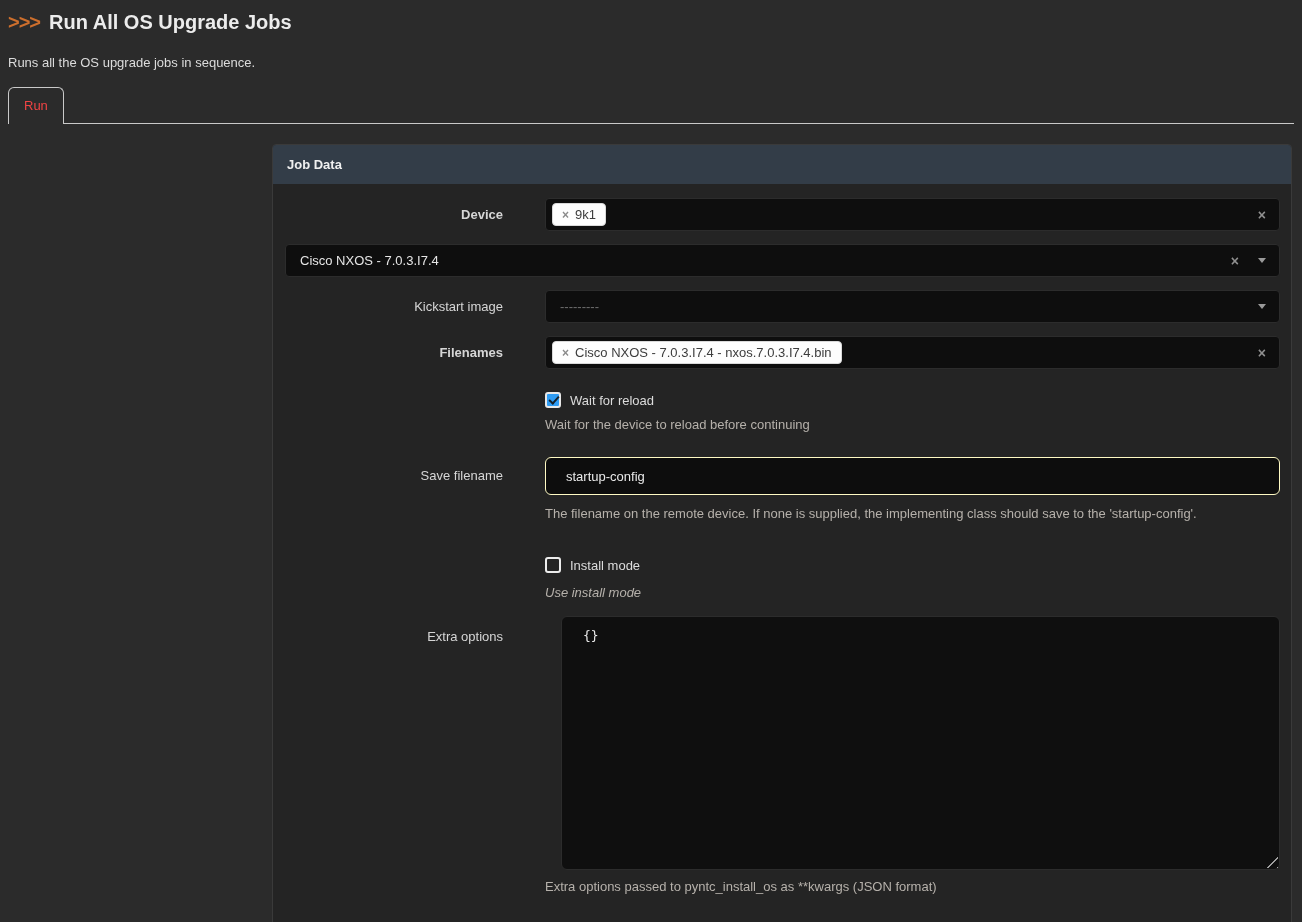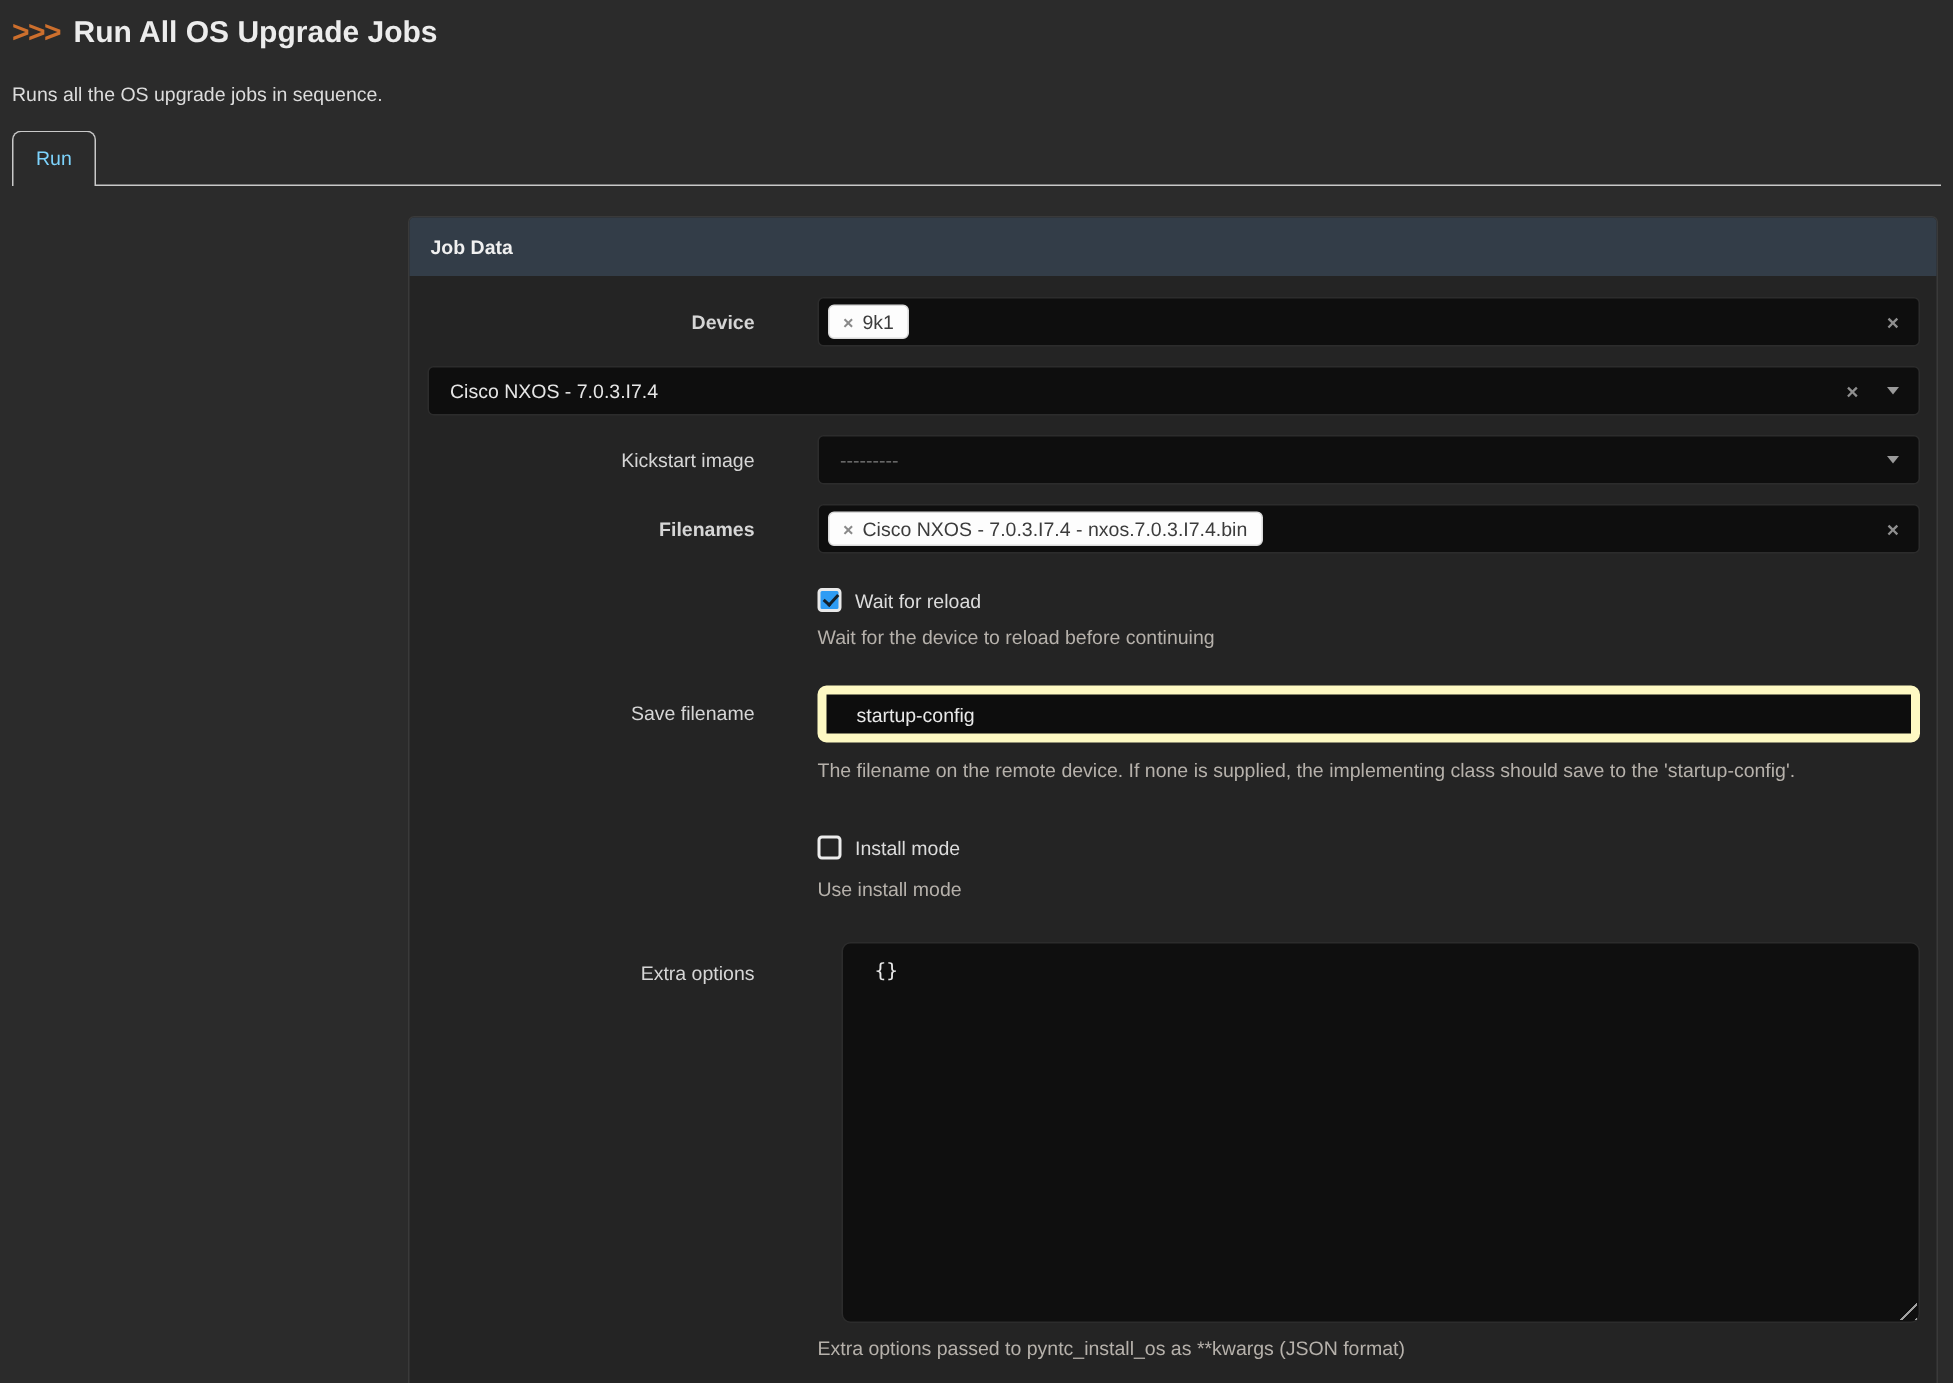--- a/index.html
+++ b/index.html
@@ -16,21 +16,21 @@
   .subtitle { margin-top:21px; font-size:13px; color:#dcdcdc; }
 
   
   .tabbar { display:flex; margin:17px 8px 0 8px; border-bottom:1px solid #c9c9c9; }
   .tab {
     padding:10px 15px 11px 15px;
     border:1px solid #c9c9c9; border-bottom:none;
     border-radius:6px 6px 0 0;
     background:#2b2b2b;
     margin-bottom:-1px;
-    color:#7dd3fc;
+    color:#ef4444;
     cursor:pointer;
     position:relative; z-index:2;
   }
 
   
   .content { margin:20px 10px 0 272px; }
   .panel { background:#242424; border:1px solid #3a3a3a; border-radius:4px; }
   .panel-heading {
     background:#333d48; color:#f0f0f0; font-weight:bold;
     padding:12px 14px; border-radius:3px 3px 0 0;
@@ -86,21 +86,21 @@
     width:4px; height:8px;
     border:solid #14212b; border-width:0 2px 2px 0;
     transform:rotate(42deg);
   }
   .cb-label { color:#dcdcdc; cursor:pointer;text-align:right; }
 
   
   .text-input {
     width:100%; height:38px;
     background:#0d0d0d; color:#e9e9e9;
-    border:6px solid #fef9c3; border-radius:6px;
+    border:1px solid #fef9c3; border-radius:6px;
     padding:0 20px; font-size:13px;
     font-family:"Liberation Sans", sans-serif;
     outline:none;
   }
 
   
   .textarea-wrap { position:relative; }
   .json-textarea {
     display:block; width:100%; height:254px;
     background:#0f0f0f; color:#e9e9e9;
@@ -119,21 +119,21 @@
   .help-text { color:#b6b1ab; margin-left:260px; }
 
   
   .mb12 { margin-bottom:13px; }
   .mb22 { margin-bottom:23px; }
   .mb9  { margin-bottom:9px; }
   .mb25 { margin-bottom:25px; }
   .mb11 { margin-bottom:11px;justify-content:space-between; }
   .mb36 { margin-bottom:36px; }
   .mb10 { margin-bottom:12px; }
-  .mb24 { margin-bottom:28px; }
+  .mb24 { margin-bottom:16px;font-style:italic; }
   .mt9  { margin-top:9px; }
 </style>
 </head>
 <body>
 
 <div class="page-header">
   <h1 class="page-title"><span class="title-prefix">&gt;&gt;&gt;</span><span>Run All OS Upgrade Jobs</span></h1>
   <p class="subtitle">Runs all the OS upgrade jobs in sequence.</p>
 </div>
 

